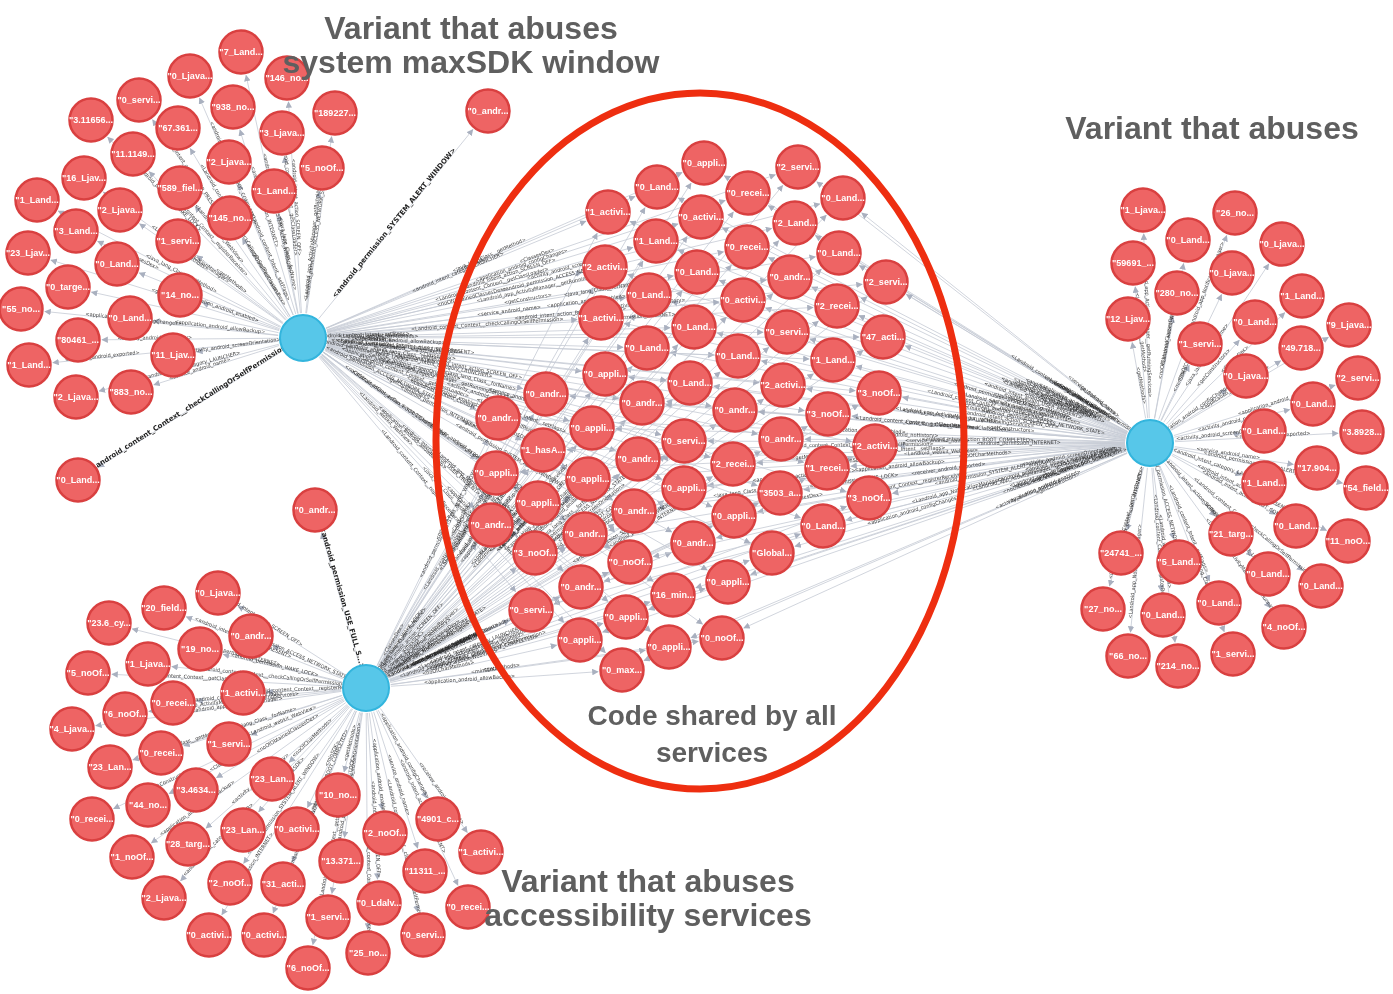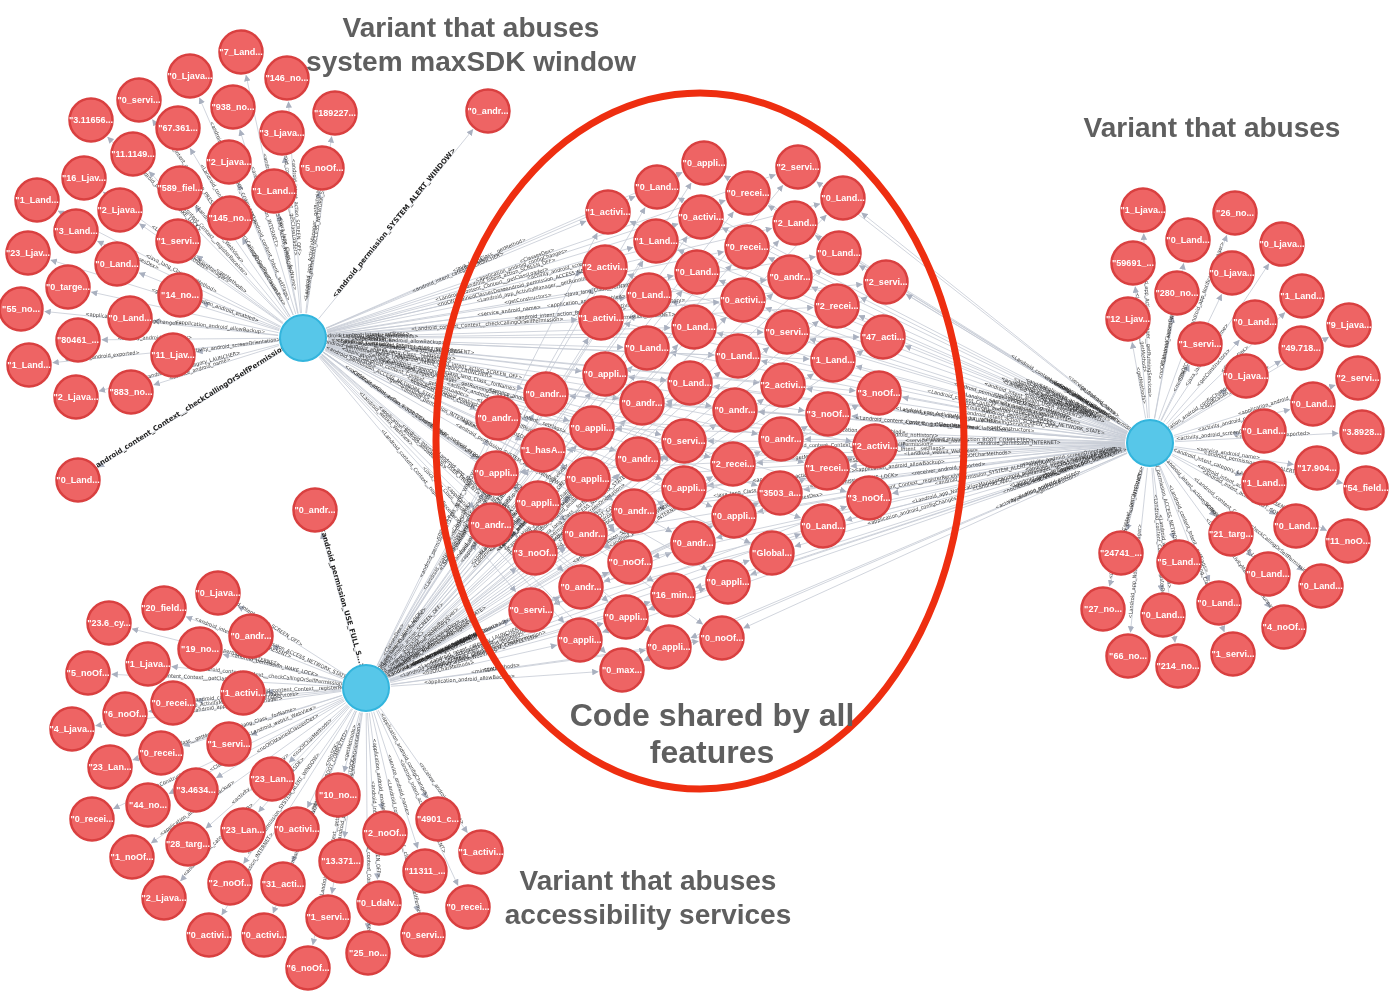--- a/index.html
+++ b/index.html
@@ -9,24 +9,24 @@
   .edge{stroke:var(--edge);stroke-width:1;stroke-opacity:.8;fill:none;}
   .elabel{font-family:"DejaVu Sans",sans-serif;font-size:5px;fill:var(--edge-label);
           opacity:.88;text-anchor:middle;}
   .elabel.big{font-size:7px;font-weight:bold;opacity:1;}
   .node circle{fill:var(--node-fill);stroke:var(--node-stroke);stroke-width:2.5;}
   .node text{font-family:"Liberation Sans",sans-serif;font-size:9px;font-weight:bold;
              fill:var(--node-text);text-anchor:middle;}
   .hub circle{fill:var(--hub-fill);stroke:var(--hub-stroke);stroke-width:2;}
   .shared-ellipse{fill:none;stroke:var(--ellipse);stroke-width:7;stroke-linecap:round;}
   .caption{position:absolute;transform:translateX(-50%);text-align:center;
-           font-weight:bold;color:var(--caption);font-size:28px;line-height:34px;
+           font-weight:bold;color:var(--caption);font-size:32px;line-height:34px;
            white-space:nowrap;}
   .caption span{display:block;}
-  .caption.big{font-size:32px;line-height:37px;}
+  .caption.big{font-size:28px;line-height:37px;}
 </style>
 </head>
 <body>
 
 <div class="stage">
   <svg id="graph" width="1393" height="994" viewBox="0 0 1393 994">
     <defs>
       <marker id="arw" viewBox="0 0 10 10" refX="9" refY="5" markerWidth="6.5" markerHeight="6.5" orient="auto-start-reverse">
         <path id="arwPath" d="M0,0 L10,5 L0,10 z" fill="#a9b0bf"></path>
       </marker>
@@ -1363,15 +1363,15 @@
   </div>
   <div class="caption" style="left: 1212px; top: 111px;">
     <span>Variant that abuses</span>
   </div>
   <div class="caption" style="left: 648px; top: 864px;">
     <span>Variant that abuses</span>
     <span>accessibility services</span>
   </div>
   <div class="caption big" style="left: 712px; top: 697px;">
     <span>Code shared by all</span>
-    <span>features</span>
+    <span>services</span>
   </div>
 </div>
 
 </body></html>

